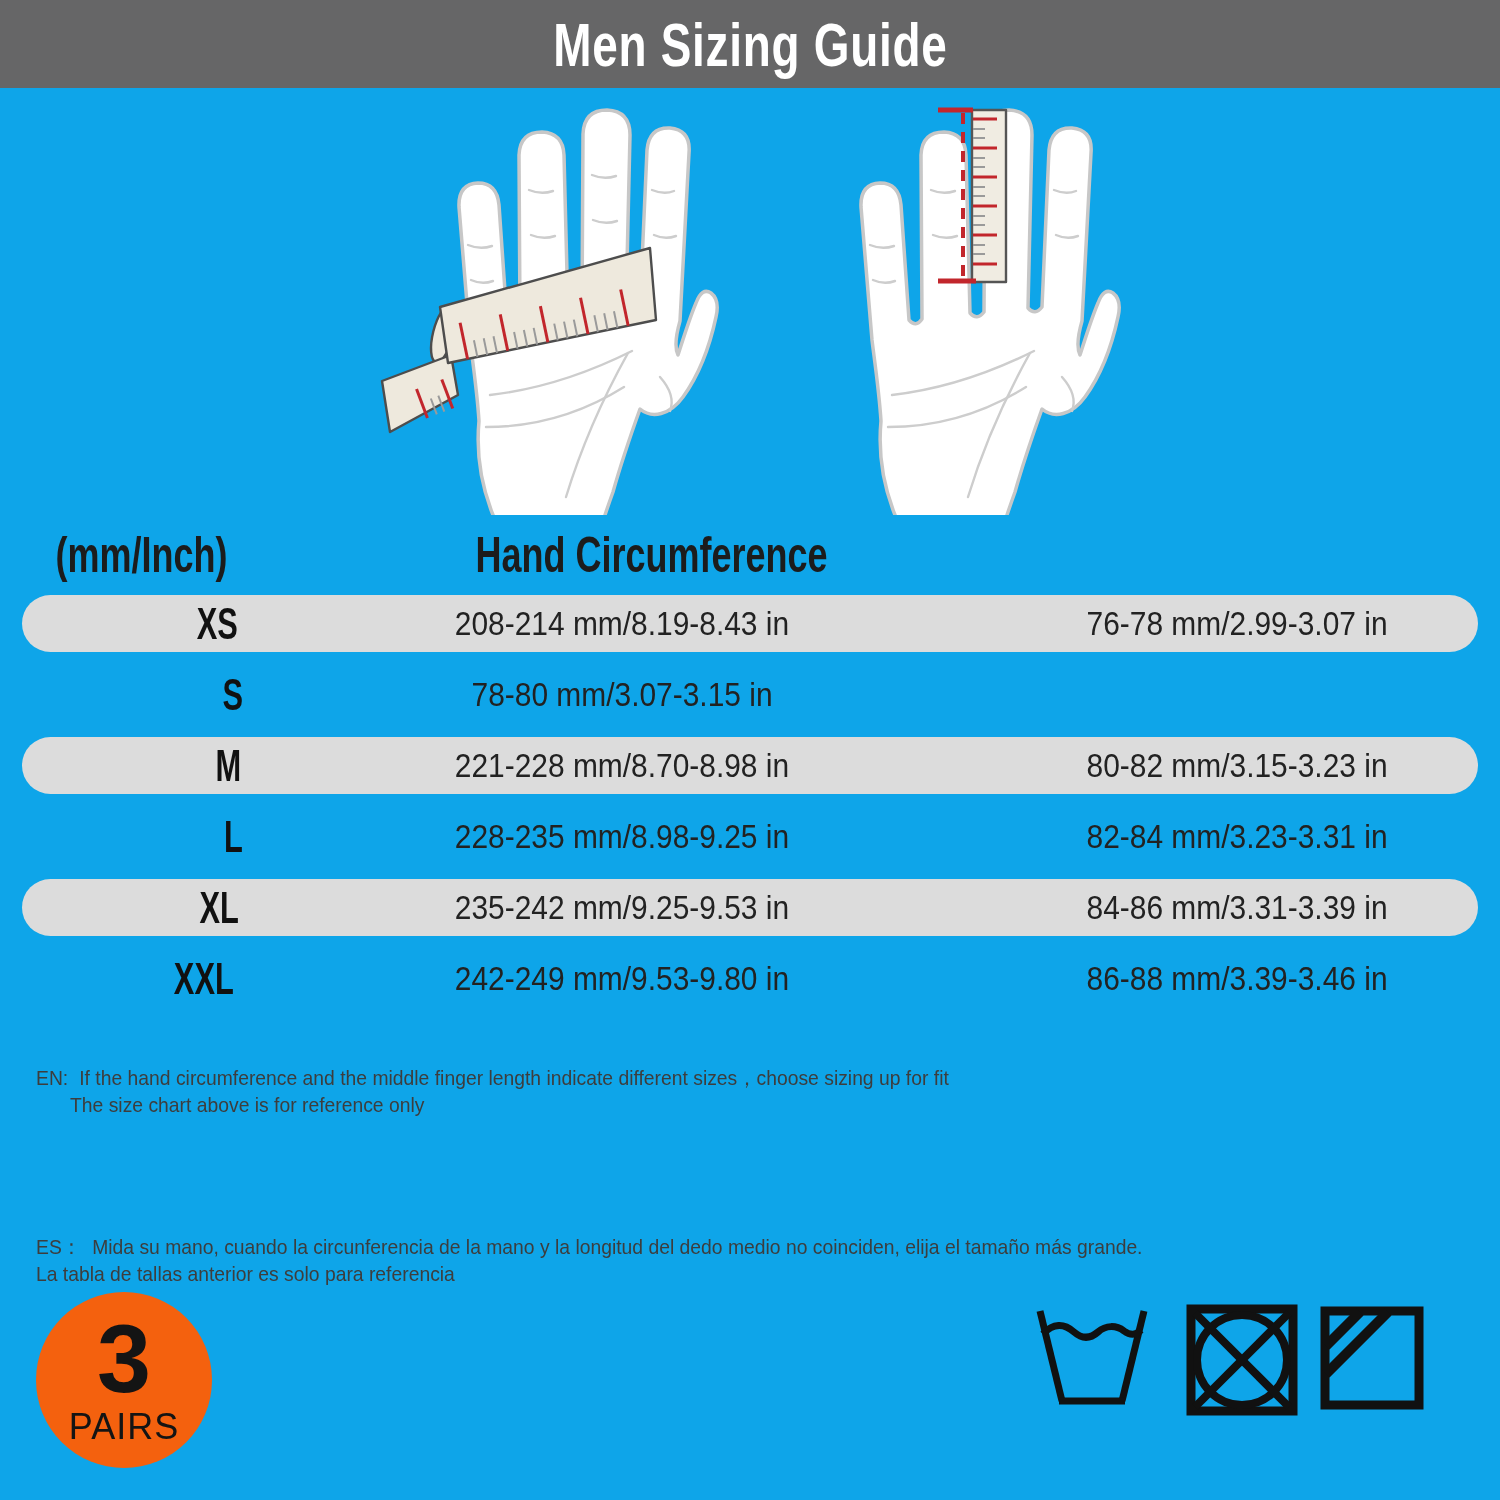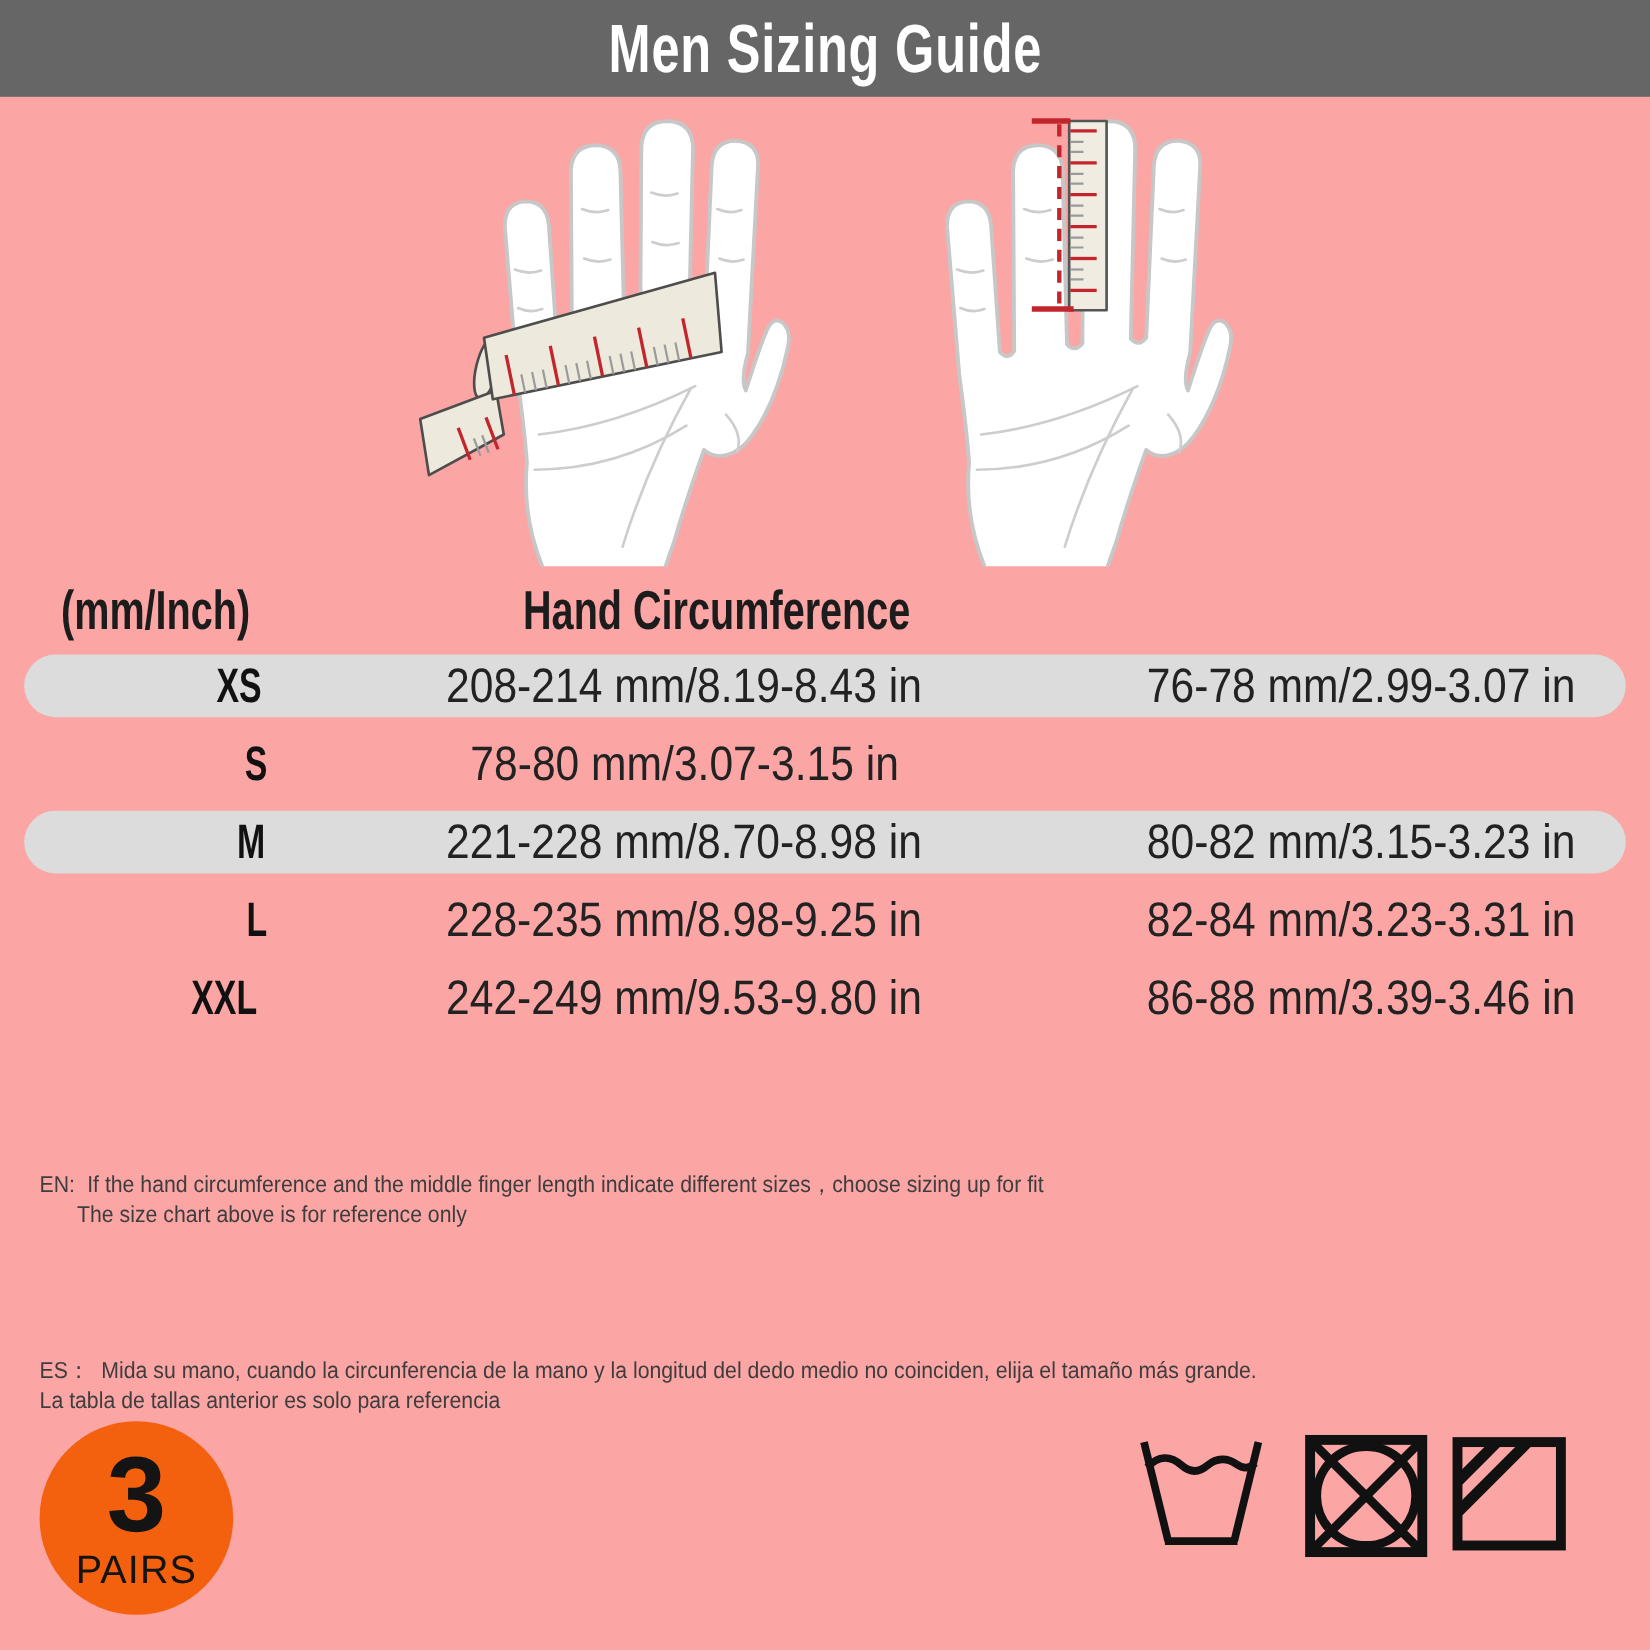--- a/index.html
+++ b/index.html
@@ -1,16 +1,16 @@
 <!DOCTYPE html>
 <html style="--header-gray: #666667; --row-gray: #dcdcdc; --accent-orange: #f4610e; --tape-red: #c2262c; --tape-beige: #eee9dd;"><head>
 <meta charset="utf-8">
 <style>
   html,body{margin:0;padding:0;background:#fff;}
-  .page{position:relative;width:1500px;height:1500px;background:#fca5a5;overflow:hidden;
+  .page{position:relative;width:1500px;height:1500px;background:#0ea5e9;overflow:hidden;
         font-family:"Liberation Sans","DejaVu Sans",sans-serif;color:#1c1c1c;}
   .cx{display:inline-block;white-space:nowrap;}
   
   .titlebar{position:absolute;left:0;top:0;width:1500px;height:88px;background:var(--header-gray,#666667);
             display:flex;align-items:center;justify-content:center;}
   .titlebar .t{color:#fff;font-weight:700;font-size:62px;transform:scaleX(.74);letter-spacing:1px;}
   
   .illus{position:absolute;width:420px;height:420px;}
   .illus.left{left:330px;top:95px;}
   .illus.right{left:830px;top:95px;}
@@ -22,21 +22,21 @@
   .redcap{stroke:var(--tape-red,#c2262c);stroke-width:5;}
   .dash{stroke:var(--tape-red,#c2262c);stroke-width:4;stroke-dasharray:11 8;}
   
   .sizetable{position:absolute;left:0;top:515px;width:1500px;}
   .thead,.trow{margin:0 22px;display:grid;grid-template-columns:225px 750px 1fr;align-items:center;}
   .thead{height:80px;gap:30px;}
   .thead .hc{text-align:center;font-weight:700;font-size:50px;}
   .thead .hc .cx{transform:scaleX(.72);}
   .trow{height:57px;margin-bottom:14px;border-radius:29px;}
   .trow.shaded{background:var(--row-gray,#dcdcdc);}
-  .cell{text-align:center;font-size:44px;color:#222;}
+  .cell{text-align:center;font-size:34px;color:#222;}
   .cell .cx{transform:scaleX(.88);}
   .cell.size{font-weight:700;font-size:44px;color:#111;text-align:right;}
   .cell.size .cx{transform:scaleX(.70);}
   
   .note{position:absolute;left:36px;font-size:21px;color:#3d3d3d;line-height:27px;}
   .note .cx{transform:scaleX(.92);transform-origin:left center;}
   .note .lbl{margin-right:12px;}
   .note .l2{display:block;}
   .note.en{top:1064px;}
   .note.en .l2{padding-left:37px;}
@@ -183,20 +183,25 @@
       <div class="cell"><span class="cx">221-228 mm/8.70-8.98 in</span></div>
       <div class="cell"><span class="cx">80-82 mm/3.15-3.23 in</span></div>
     </div>
 
     <div class="trow">
       <div class="cell size"><span class="cx">L</span></div>
       <div class="cell"><span class="cx">228-235 mm/8.98-9.25 in</span></div>
       <div class="cell"><span class="cx">82-84 mm/3.23-3.31 in</span></div>
     </div>
 
+    <div class="trow shaded">
+      <div class="cell size"><span class="cx">XL</span></div>
+      <div class="cell"><span class="cx">235-242 mm/9.25-9.53 in</span></div>
+      <div class="cell"><span class="cx">84-86 mm/3.31-3.39 in</span></div>
+    </div>
 
     <div class="trow">
       <div class="cell size"><span class="cx">XXL</span></div>
       <div class="cell"><span class="cx">242-249 mm/9.53-9.80 in</span></div>
       <div class="cell"><span class="cx">86-88 mm/3.39-3.46 in</span></div>
     </div>
   </div>
   </div>
 
   <div class="note en">

